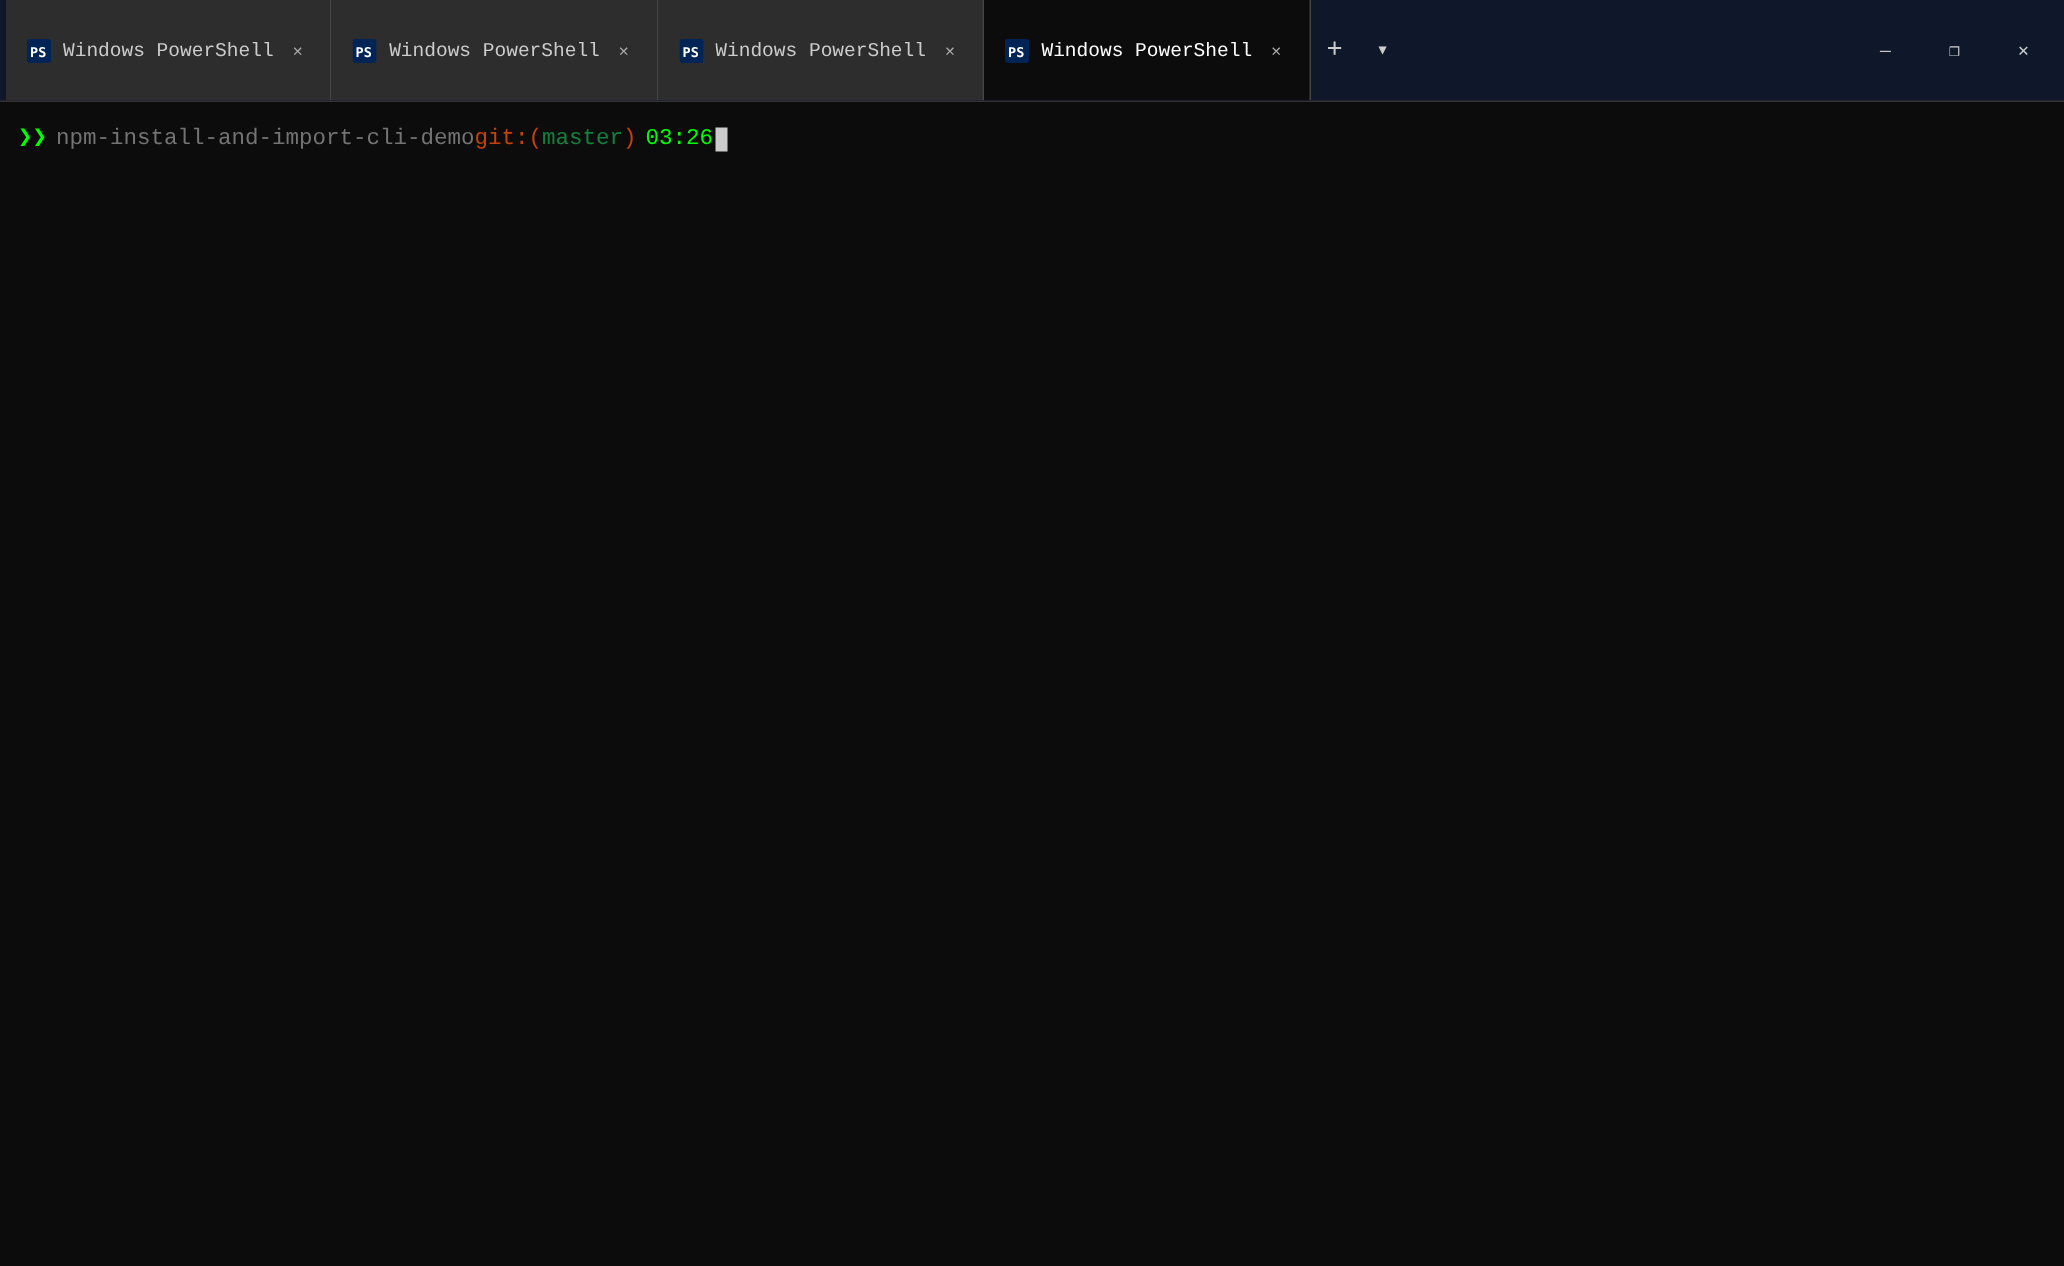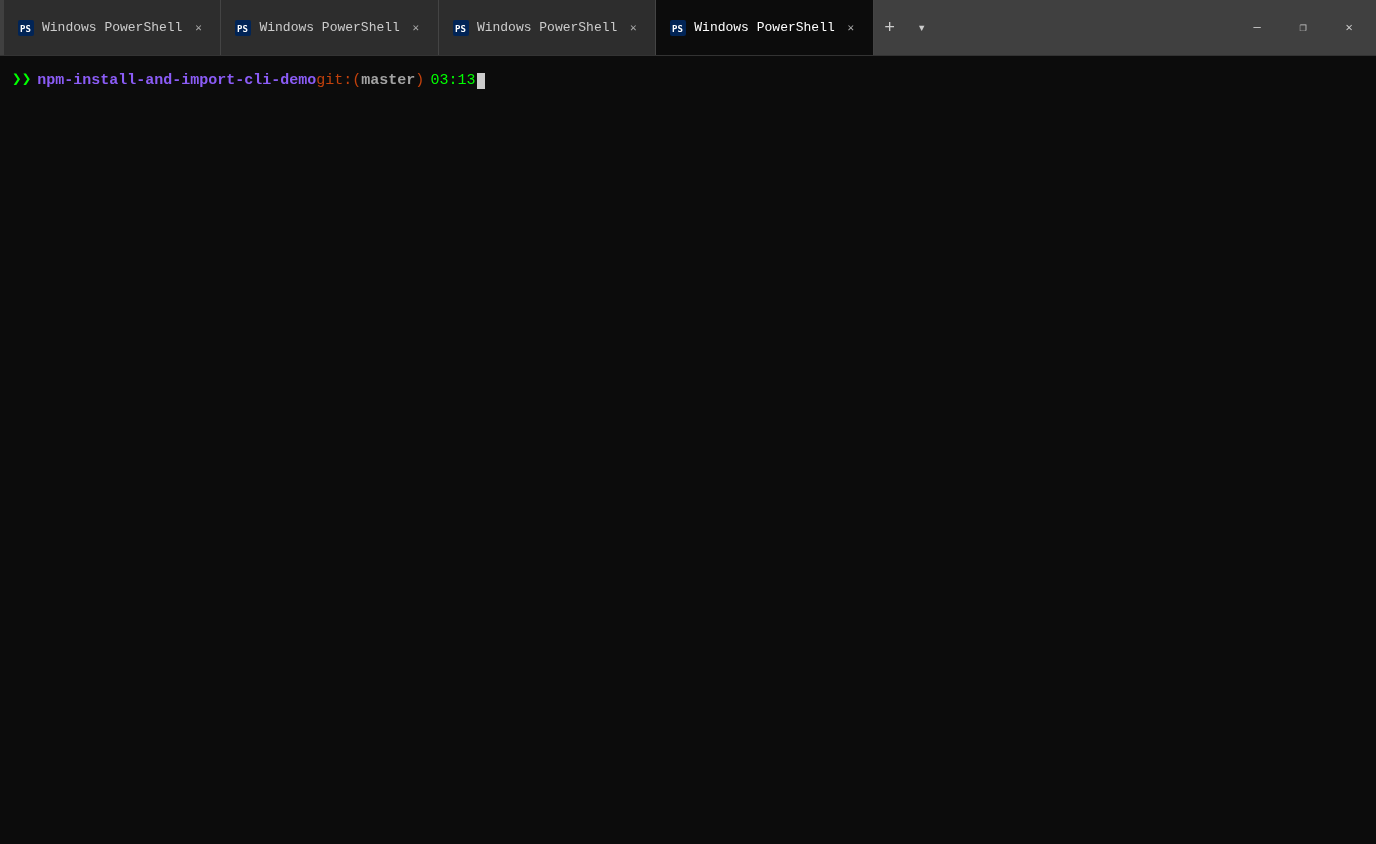--- a/index.html
+++ b/index.html
@@ -12,22 +12,22 @@
       width: 1376px;
       height: 844px;
       background: #0c0c0c;
       font-family: 'Consolas', 'Courier New', monospace;
       overflow: hidden;
     }
 
     .title-bar {
       display: flex;
       align-items: center;
-      background: #404040;
-      height: 56px;
+      background: #0f172a;
+      height: 68px;
       padding: 0 4px;
       border-bottom: 1px solid #333;
     }
 
     .tabs-container {
       display: flex;
       align-items: center;
       flex: 1;
       height: 100%;
       overflow: hidden;
@@ -129,31 +129,30 @@
     }
 
     .prompt-arrow {
       color: #00ff00;
       font-weight: bold;
       margin-right: 6px;
       font-size: 16px;
     }
 
     .prompt-path {
-      color: #8b5cf6;
-      font-weight: bold;
+      color: #737373;
+      font-weight: normal;
     }
 
     .prompt-git {
       color: #c2410c;
     }
 
     .prompt-git-branch {
-      color: #a3a3a3;
-      font-weight: bold;
+      color: #15803d;
     }
 
     .prompt-time {
       color: #00ff00;
       margin-left: 6px;
     }
 
     .cursor-block {
       display: inline-block;
       width: 8px;
@@ -242,16 +241,16 @@
 </div>
 
 <div class="terminal-area">
   <div class="prompt-line">
     <span class="prompt-arrow">❯❯</span>
     <span class="prompt-path">npm-install-and-import-cli-demo</span>
     <span class="prompt-git"> git:</span>
     <span class="prompt-git">(</span>
     <span class="prompt-git-branch">master</span>
     <span class="prompt-git">)</span>
-    <span class="prompt-time"> 03:13</span>
+    <span class="prompt-time"> 03:26</span>
     <span class="cursor-block"></span>
   </div>
 </div>
 
 </body></html>

